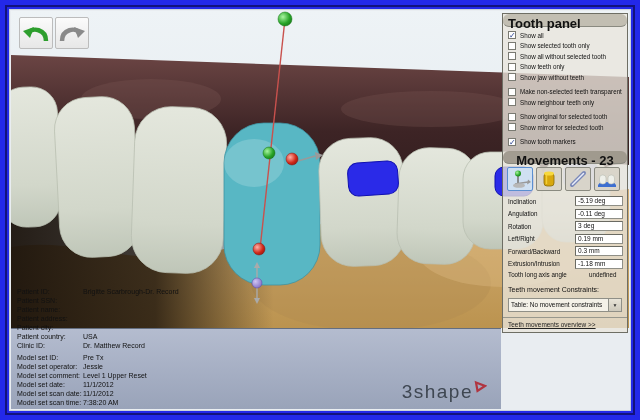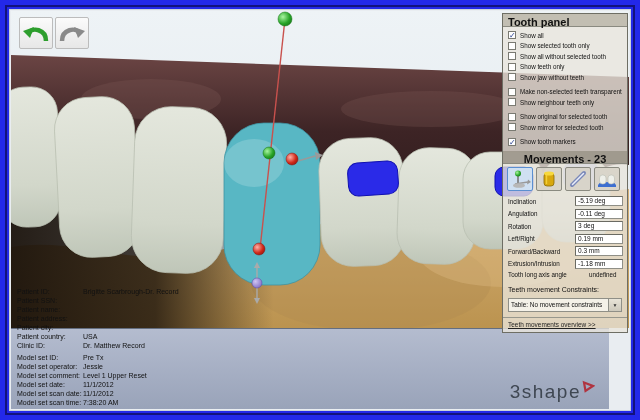--- a/index.html
+++ b/index.html
@@ -16,28 +16,28 @@
 
   
   .infoblock{position:absolute;font-size:7px;color:#111;line-height:9px;z-index:30;}
   .infoblock.patient{left:7px;top:277px;}
   .infoblock.model{left:7px;top:343px;}
   .irow{display:flex;height:9px;white-space:nowrap;}
   .ilabel{width:66px;flex:0 0 66px;}
   .ivalue{}
 
   
-  .bottombar{position:absolute;left:1px;top:318px;width:598px;height:81px;background:linear-gradient(#b4bccf,#99a3b9);border-top:1px solid #646e80;}
+  .bottombar{position:absolute;left:1px;top:318px;width:490px;height:81px;background:linear-gradient(#b4bccf,#99a3b9);border-top:1px solid #646e80;}
   .logo{position:absolute;right:14px;bottom:8px;display:flex;align-items:flex-start;}
   .logo-text{font-size:19px;letter-spacing:1.5px;color:#3f4752;font-weight:500;line-height:19px;}
   .logo-tri{margin-left:1px;margin-top:-2px;}
 
   
   .sidepanel{position:absolute;left:492px;top:3px;width:126px;z-index:20;background:rgba(233,230,220,0.78);border:1px solid #6e6e64;font-size:7px;color:#111;}
-  .phead{background:rgba(190,186,174,0.92);border-bottom:1px solid #8a8a80;font-weight:bold;font-size:11px;padding:2px 5px;height:13px;}
+  .phead{background:rgba(190,186,174,0.92);border-bottom:1px solid #8a8a80;font-weight:bold;font-size:13px;padding:2px 5px;height:13px;border-radius:6px;}
   .phead.dark{background:rgba(158,152,140,0.95);text-align:center;}
   .cbgroup{padding:3px 4px 4px 5px;}
   .cbrow{display:flex;align-items:center;height:10.5px;white-space:nowrap;}
   .cbrow.gap{margin-top:4px;}
   .cbox{width:8px;height:8px;flex:0 0 8px;background:#fff;border:1px solid #7a7a72;margin-right:4px;position:relative;font-size:8px;line-height:7px;color:#223a8c;text-align:center;}
   .cblabel{font-size:6.8px;transform:scaleX(.92);transform-origin:left center;}
 
   .toolrow{display:flex;gap:3px;padding:3px 4px;}
   .toolbtn{width:26px;height:24px;background:rgba(215,211,200,0.9);border:1px solid #8a8a80;border-radius:2px;display:flex;align-items:center;justify-content:center;}
   .toolbtn.selected{background:#cfe0f2;border:1px solid #5a8fd0;}

